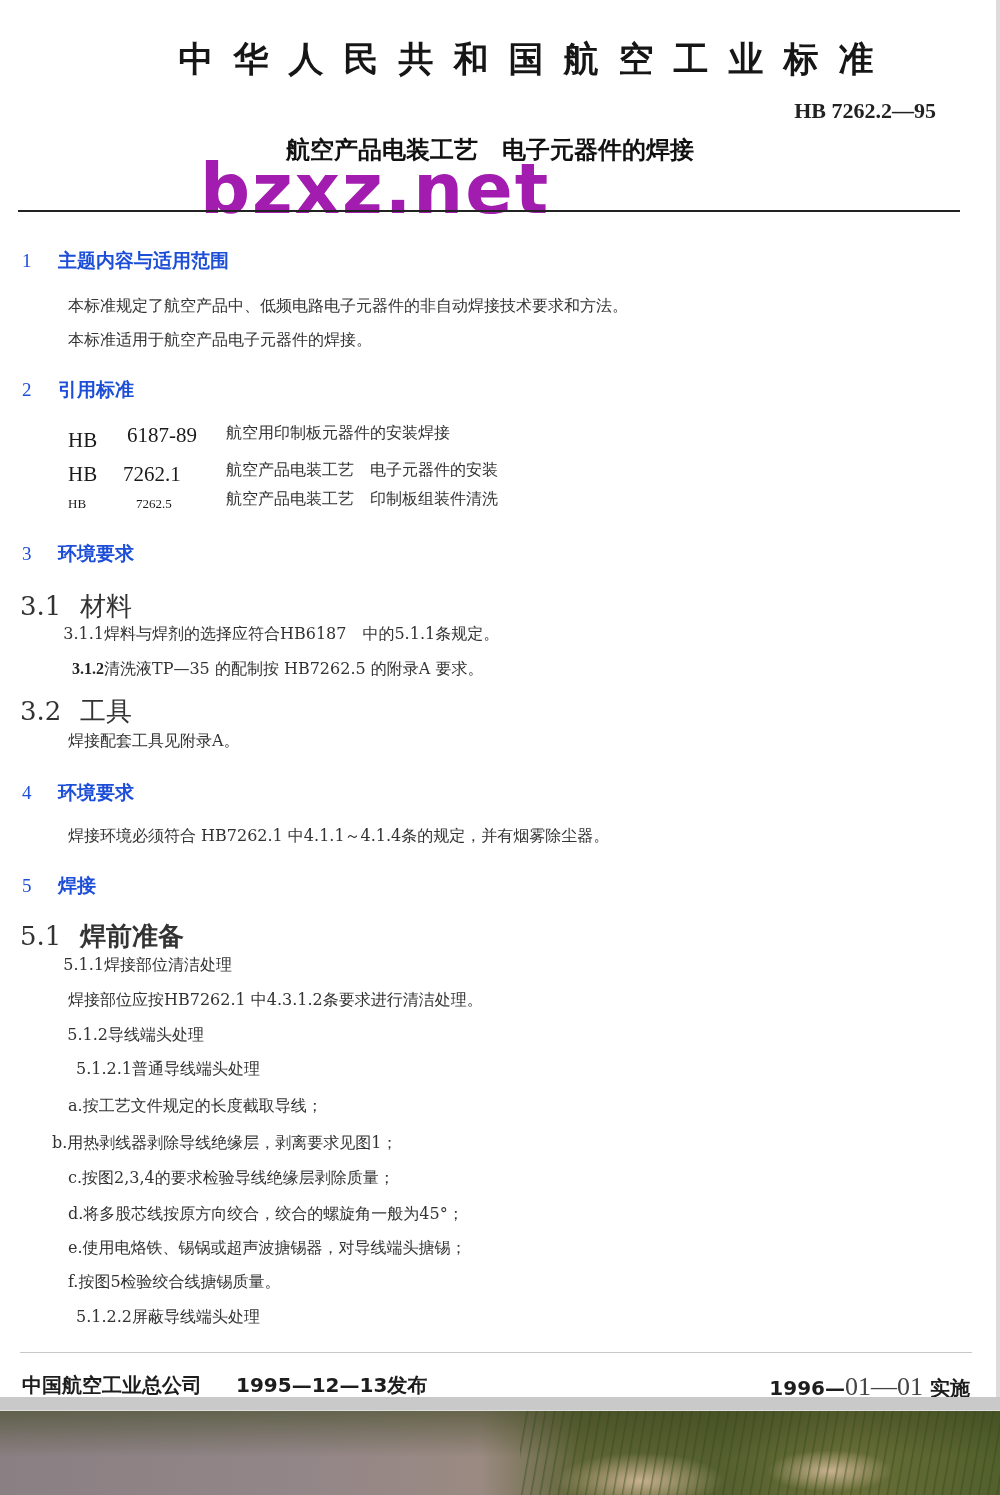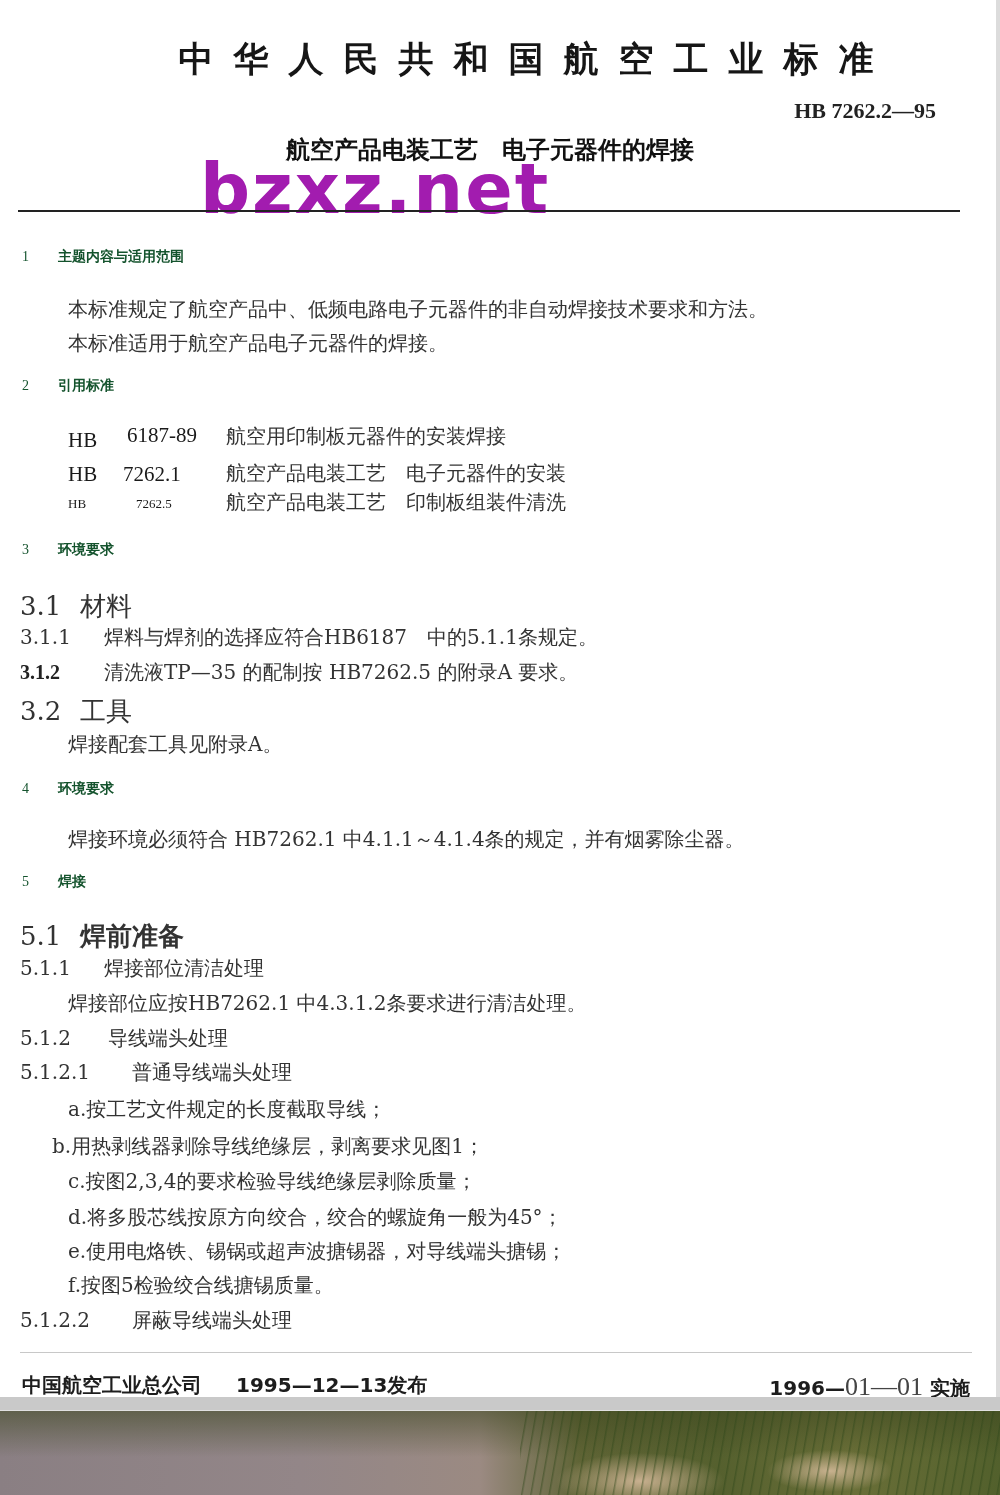--- a/index.html
+++ b/index.html
@@ -12,23 +12,23 @@
   .abs { position: absolute; white-space: nowrap; }
   .sans { font-family: "DejaVu Sans", "Liberation Sans", sans-serif; }
   .serif { font-family: "Liberation Serif", "DejaVu Serif", serif; }
 
   .std-title { left: 0; width: 1000px; top: 36px; text-align: center; font-size: 35px; font-weight: bold; letter-spacing: 20px; color: #161616; padding-left: 36px; }
   .std-code { right: 64px; top: 98px; font-size: 22px; font-weight: bold; color: #222; }
   .doc-title { left: 0; width: 980px; top: 134px; text-align: center; font-size: 24px; font-weight: bold; color: #111; }
   .watermark { left: 200px; top: 148px; font-size: 70px; font-weight: bold; color: #a21caf; letter-spacing: 2px; z-index: 0; }
   .top-rule { left: 18px; top: 210px; width: 942px; height: 2px; background: #222; }
 
-  .h1 { font-size: 14px; font-weight: bold; color: #14532d; }
+  .h1 { font-size: 19px; font-weight: bold; color: #1d4ed8; }
   .h1 .num { font-family: "Liberation Serif", serif; font-weight: normal; display: inline-block; width: 36px; }
-  .body { font-size: 20px; color: #333; }
+  .body { font-size: 16px; color: #333; text-align: right; }
   .h2 { font-size: 26px; color: #333; }
   .h2 .num { display: inline-block; width: 60px; }
   .h3 .num { display: inline-block; width: 84px; }
   .h4 .num { display: inline-block; width: 112px; }
 
   .ref-code-a { font-size: 21px; }
   .ref-code-c { font-size: 13px; }
 
   .footer-rule { left: 20px; top: 1352px; width: 952px; height: 1px; background: #c8c8c8; }
   .footer-left { left: 22px; top: 1372px; font-size: 20px; font-weight: bold; color: #1d1d1d; }

